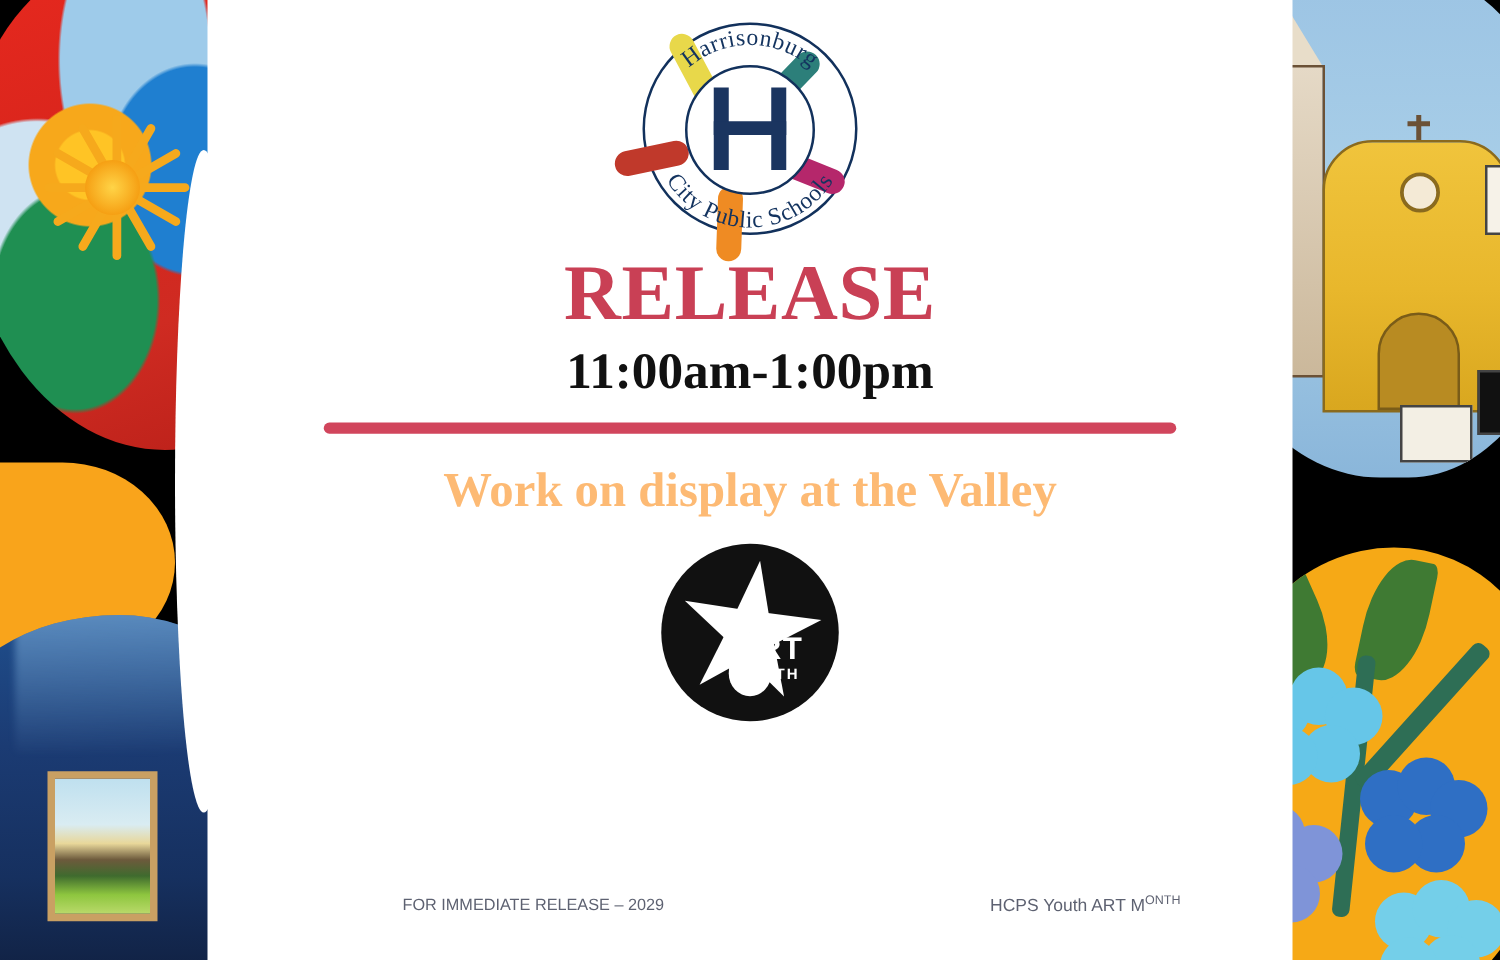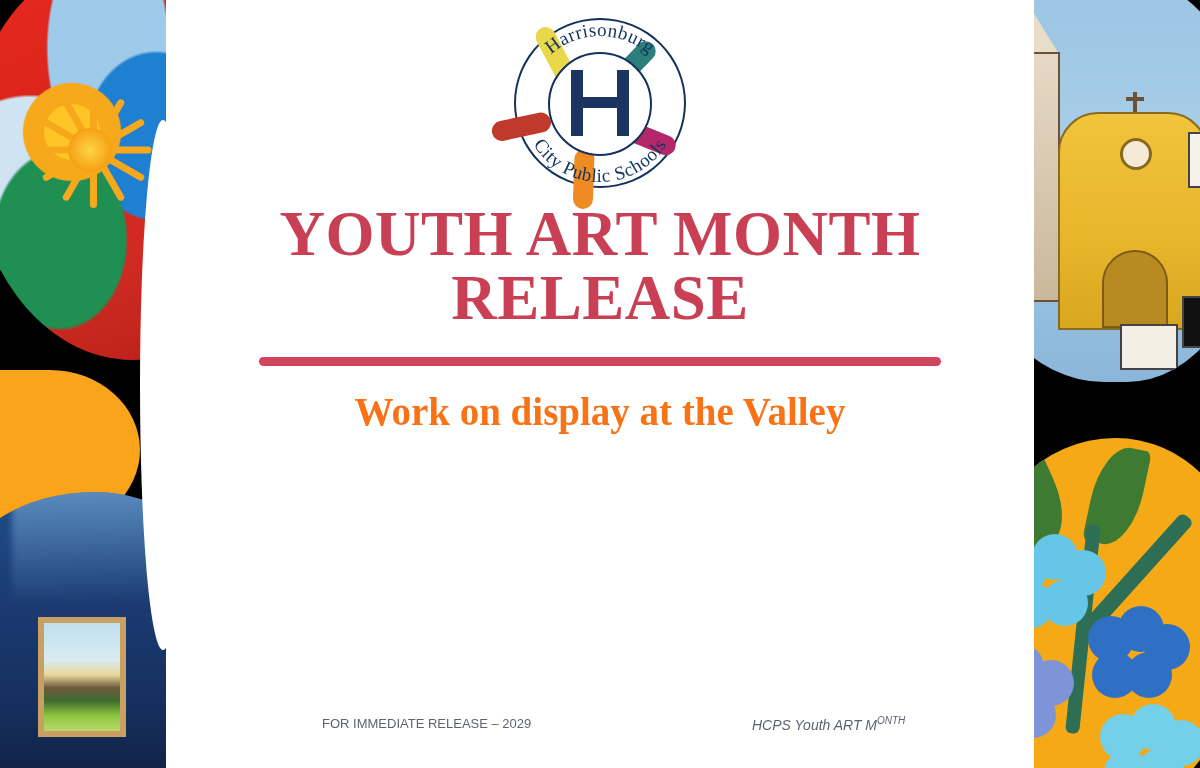--- a/index.html
+++ b/index.html
@@ -263,21 +263,21 @@
   }
 
   .divider {
     width:682px; height:9px;
     background:#d1455c;
     border-radius:6px;
     margin-top:18px;
   }
 
   .body-text {
-    color:#f97316;
+    color:#fdba74;
     font-family:"Liberation Serif", serif;
     font-weight:700;
     font-size:39px;
     line-height:1.22;
     text-align:center;
     margin-top:22px;
     width:720px;
   }
 
   
@@ -307,21 +307,21 @@
   #yam-logo .w2 { font-size:25px; letter-spacing:1px; line-height:1; }
   #yam-logo .w3 { font-size:12px; letter-spacing:1.5px; }
 
   
   .watermark {
     position:absolute; z-index:20;
     font-family:"Liberation Sans", sans-serif;
     color:#3a3f52; opacity:.82; white-space:nowrap;
   }
   #wm-left  { left:322px; top:716px; font-size:13px; }
-  #wm-right { left:752px; top:715px; font-size:14px;font-style:italic; }
+  #wm-right { left:792px; top:715px; font-size:14px; }
   #wm-right small { font-size:10px; vertical-align:super; }
 </style>
 </head>
 <body>
 
 <div id="poster">
 
   <div class="art art-abstract">
     <div class="star">
       <i style="transform:rotate(0deg)"></i>
@@ -433,33 +433,47 @@
         </div>
       <svg class="arc-text" viewBox="0 0 172 170">
         <path id="arcTop" d="M 12,92 A 74,74 0 0 1 160,92" fill="none"></path>
         <path id="arcBot" d="M 8,86 A 78,78 0 0 0 164,86" fill="none"></path>
         <text><textPath href="#arcTop" startOffset="50%" text-anchor="middle">Harrisonburg</textPath></text>
         <text><textPath href="#arcBot" startOffset="50%" text-anchor="middle">City Public Schools</textPath></text>
       </svg>
     </div>
 
     <div class="headline">
-      <div>YOUTH ART MONTH</div>
       <div>RELEASE</div>
     </div>
 
     <div class="subhead">
+      <div>11:00am-1:00pm</div>
     </div>
 
     <div class="divider"></div>
 
     <div class="body-text">
       <div>Work on display at the Valley</div>
     </div>
 
+    <div id="yam-logo">
+      <div class="disc"></div>
+      <div class="blade" style="transform:translate(-50%,-100%) rotate(8deg)"></div>
+      <div class="blade" style="transform:translate(-50%,-100%) rotate(80deg)"></div>
+      <div class="blade" style="transform:translate(-50%,-100%) rotate(152deg)"></div>
+      <div class="blade" style="transform:translate(-50%,-100%) rotate(224deg)"></div>
+      <div class="blade" style="transform:translate(-50%,-100%) rotate(296deg)"></div>
+      <div class="drop"></div>
+      <div class="yam-words">
+        <div class="w1">YOUTH</div>
+        <div class="w2">ART</div>
+        <div class="w3">MONTH</div>
+      </div>
+    </div>
   </div>
 
   <div class="blob blob-blue-bottom"></div>
   <div class="blob blob-red-bottom"></div>
 
   <div class="watermark" id="wm-left">
     <span>FOR IMMEDIATE RELEASE – 2029</span>
   </div>
   <div class="watermark" id="wm-right">
     <span>HCPS Youth ART M</span><small>ONTH</small>

